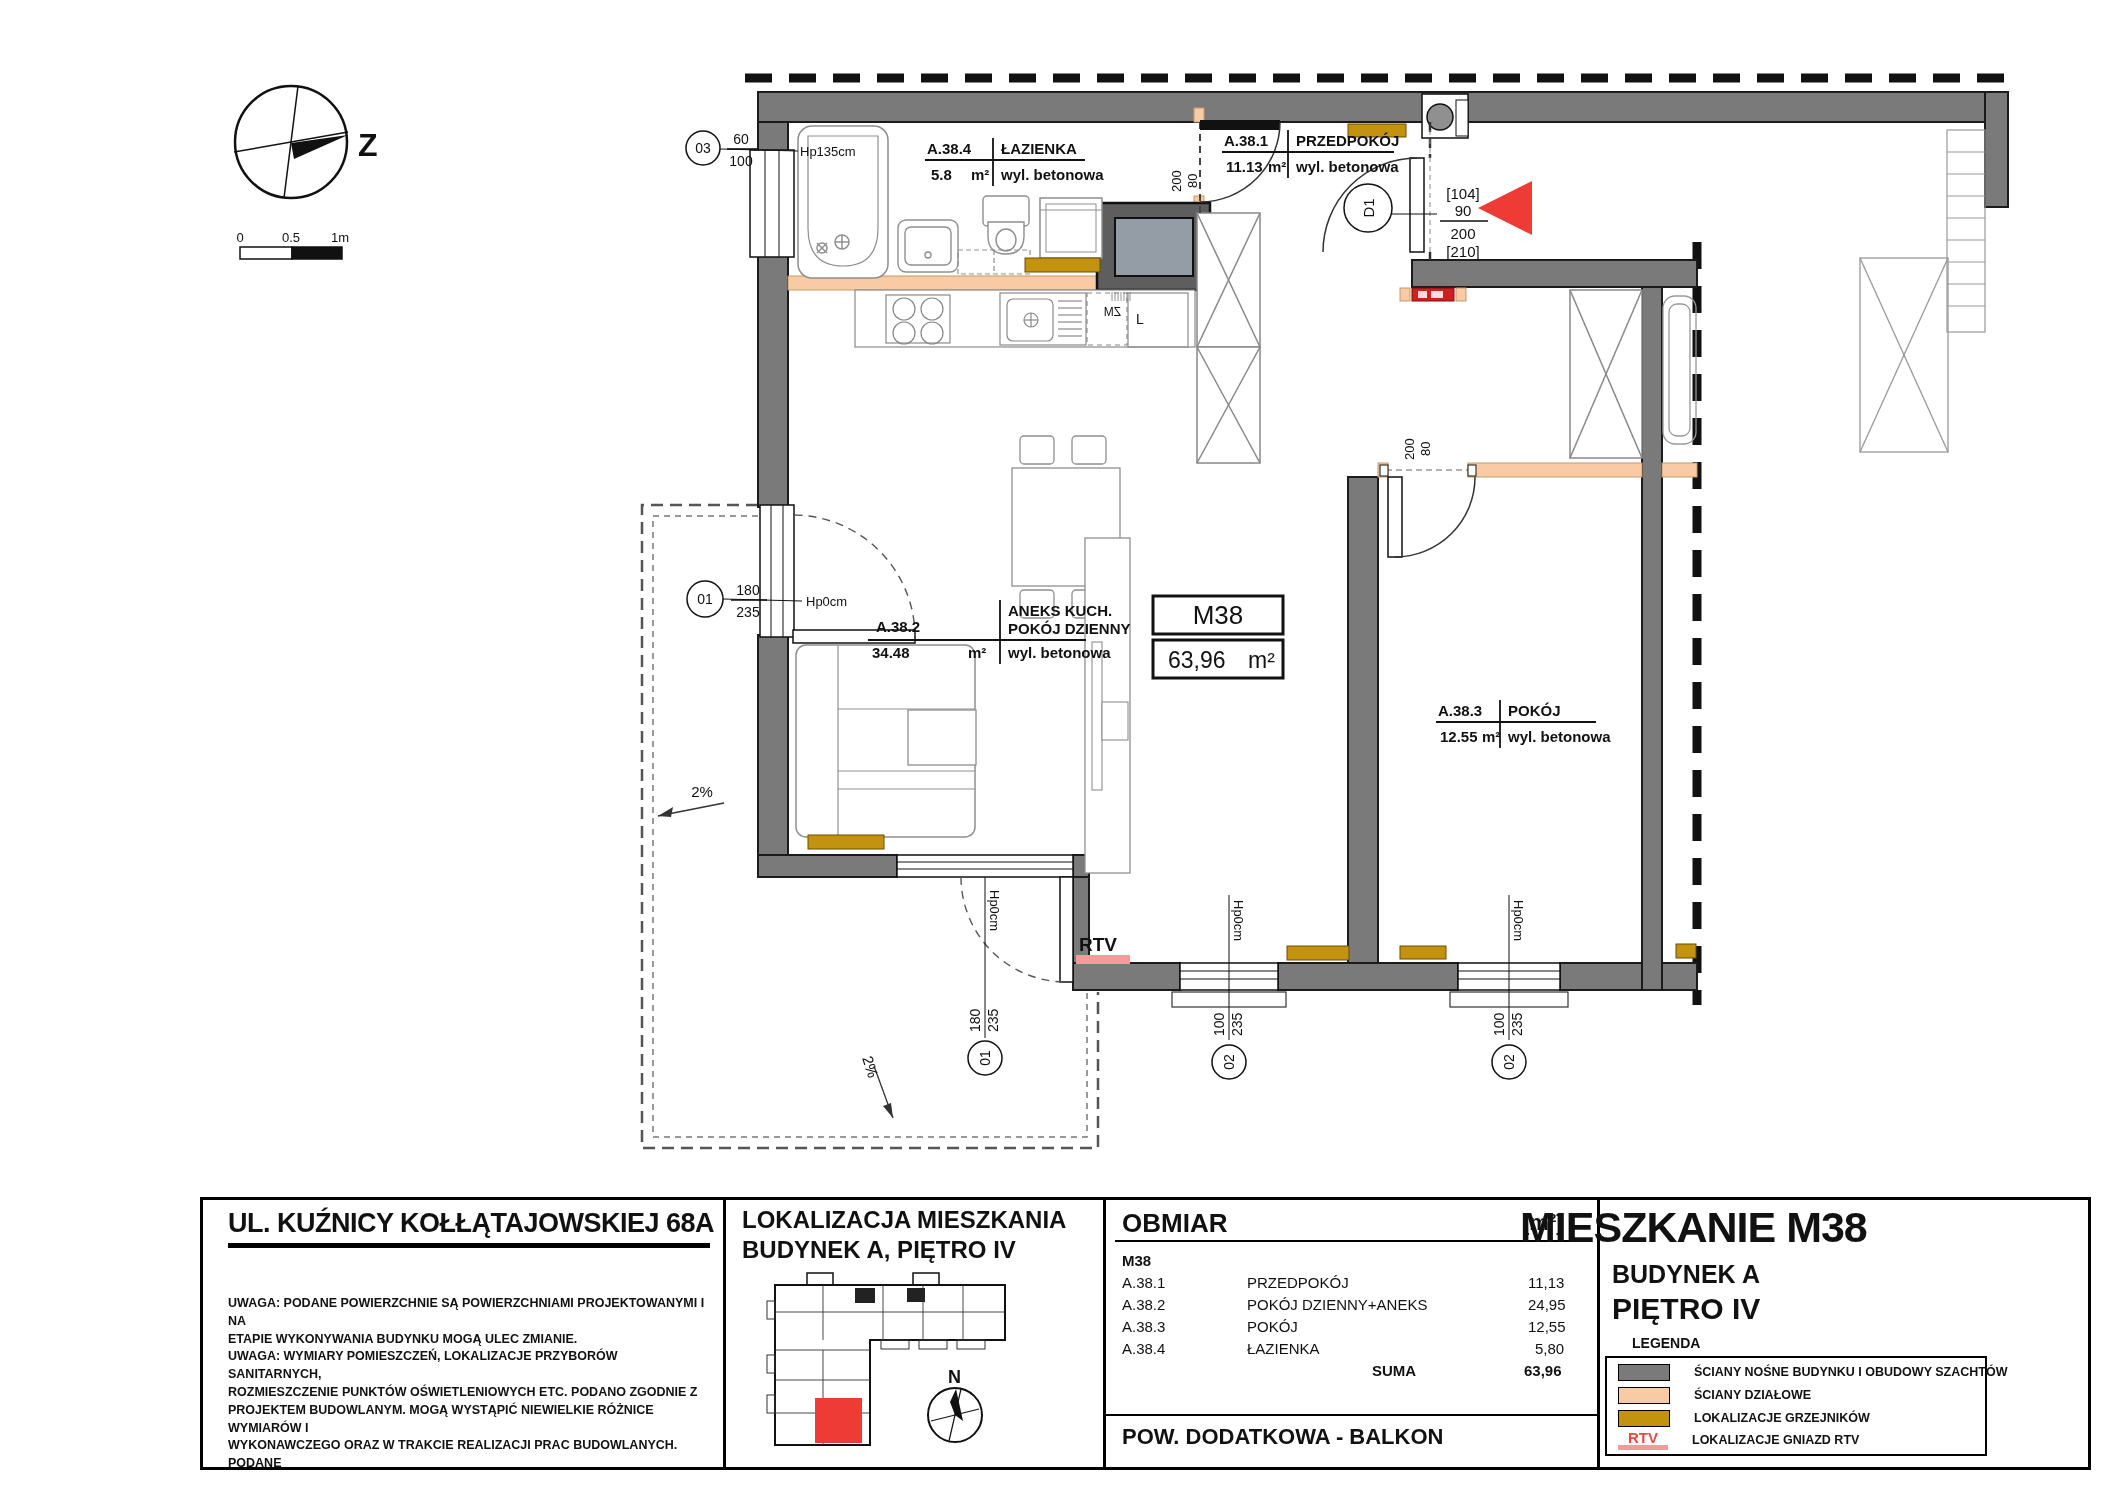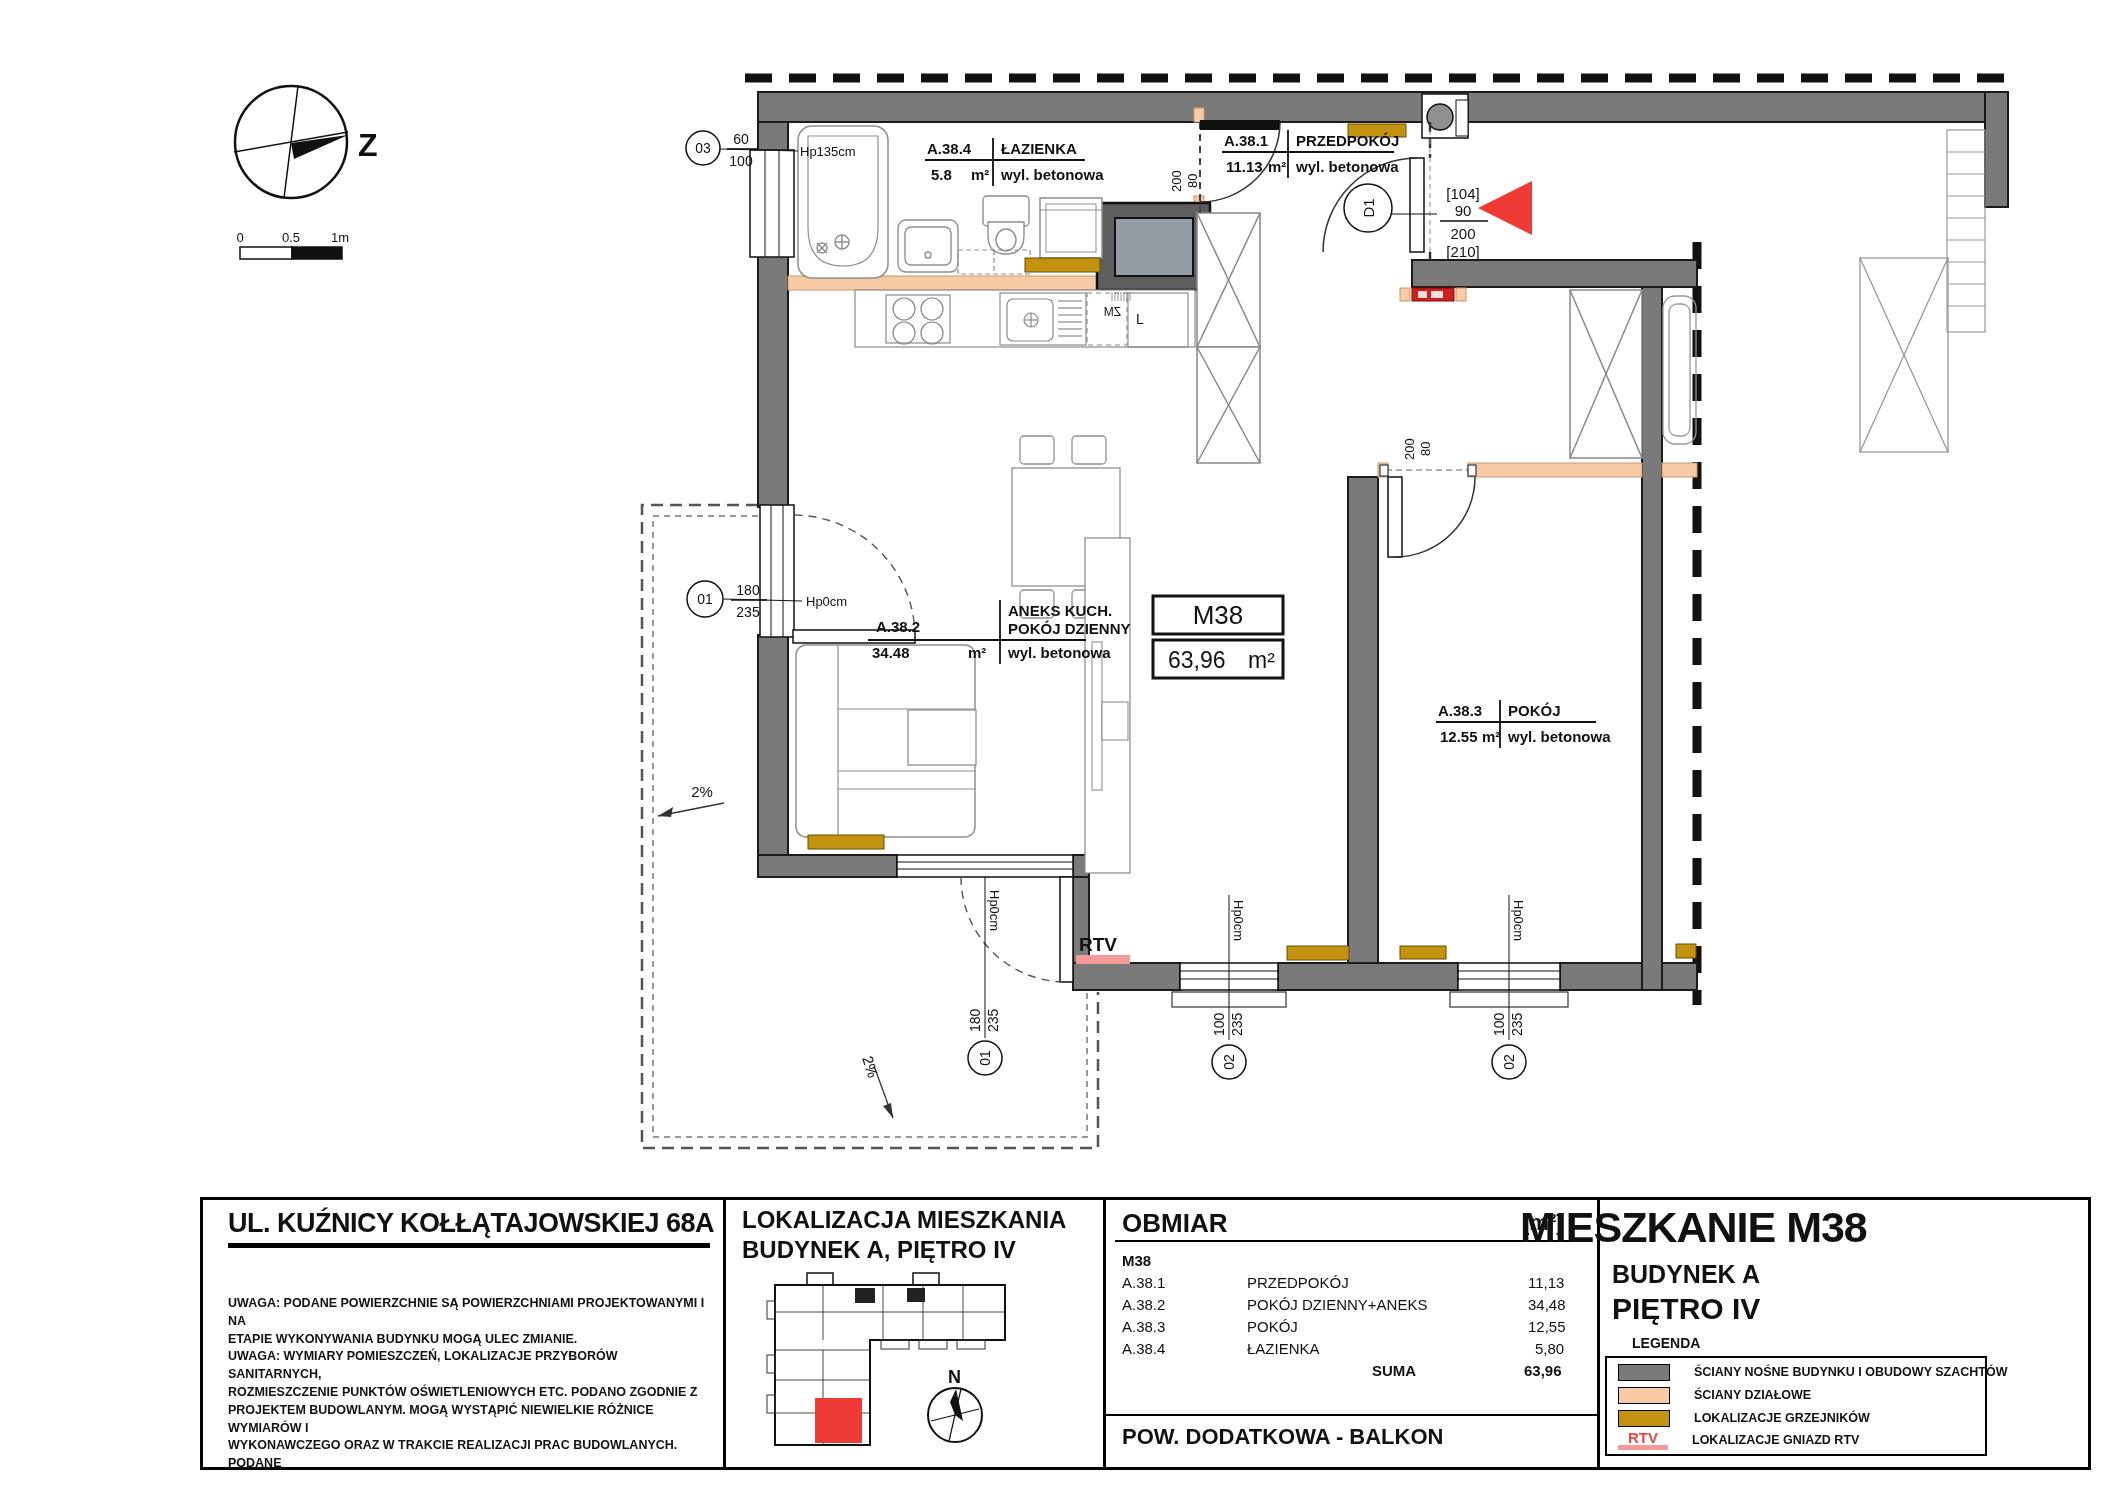--- a/index.html
+++ b/index.html
@@ -494,21 +494,21 @@
 <div class="ob-unit" style="left:1522px;top:1210px;">[m²]</div>
 <div class="ob-line" style="left:1115px;top:1240px;width:463px;"></div>
 <div class="ob-row b" style="left:1122px;top:1252px;">M38</div>
 <div class="ob-row" style="left:1122px;top:1274px;">
   <span class="ob-code">A.38.1</span><span class="ob-name">PRZEDPOKÓJ</span>
 </div>
 <div class="ob-val" style="left:1528px;top:1274px;">11,13</div>
 <div class="ob-row" style="left:1122px;top:1296px;">
   <span class="ob-code">A.38.2</span><span class="ob-name">POKÓJ DZIENNY+ANEKS</span>
 </div>
-<div class="ob-val" style="left:1528px;top:1296px;">34,48</div>
+<div class="ob-val" style="left:1528px;top:1296px;">24,95</div>
 <div class="ob-row" style="left:1122px;top:1318px;">
   <span class="ob-code">A.38.3</span><span class="ob-name">POKÓJ</span>
 </div>
 <div class="ob-val" style="left:1528px;top:1318px;">12,55</div>
 <div class="ob-row" style="left:1122px;top:1340px;">
   <span class="ob-code">A.38.4</span><span class="ob-name">ŁAZIENKA</span>
 </div>
 <div class="ob-val" style="left:1535px;top:1340px;">5,80</div>
 <div class="ob-row b" style="left:1372px;top:1362px;">SUMA</div>
 <div class="ob-val b" style="left:1524px;top:1362px;">63,96</div>

